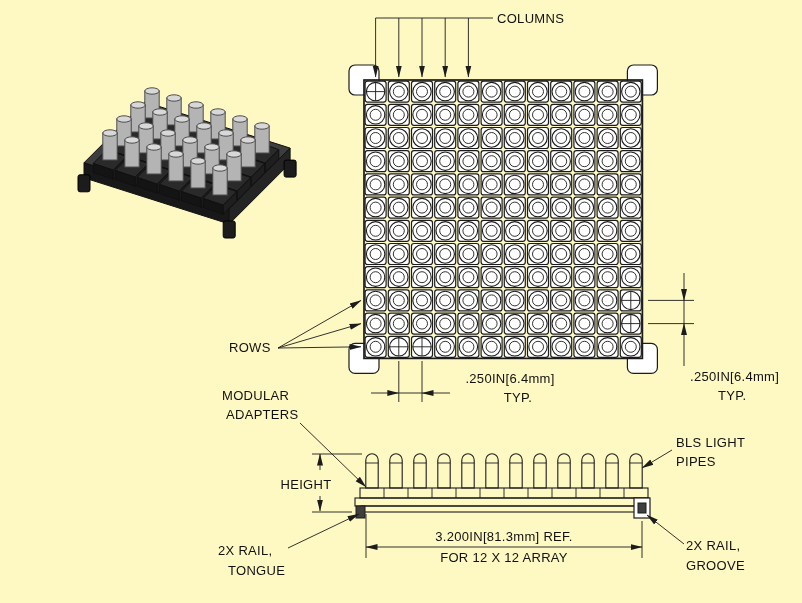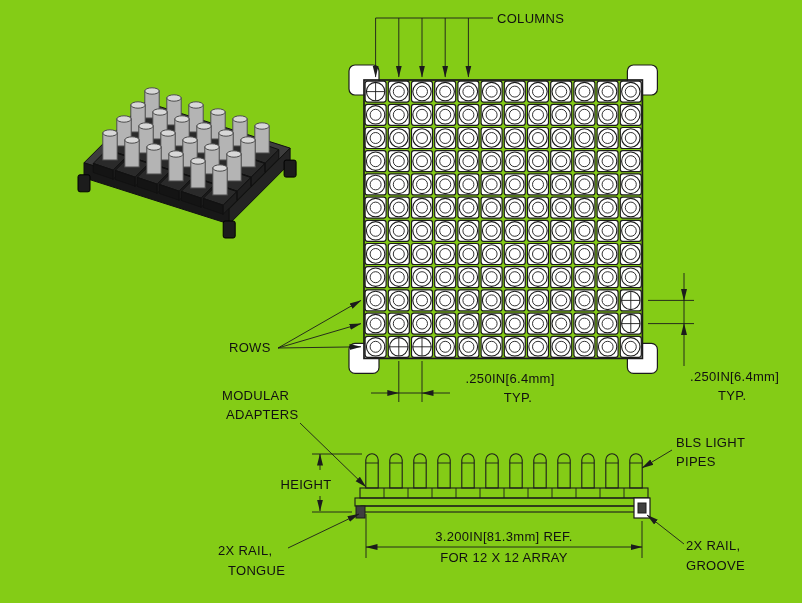--- a/index.html
+++ b/index.html
@@ -1,16 +1,16 @@
 <!DOCTYPE html>
 <html><head>
 <meta charset="utf-8">
 <style>
   html,body{margin:0;padding:0;background:#fff;}
-  .page{position:relative;width:802px;height:603px;background:#84cc16;overflow:hidden;text-align:right;}
+  .page{position:relative;width:802px;height:603px;background:#fef9c3;overflow:hidden;text-align:right;}
   svg{display:block;}
   .ln{fill:none;stroke:#1c1c1c;stroke-width:1.1;}
   .thin{stroke-width:0.9;}
   .thick{stroke-width:1.7;}
   .tab{fill:#ffffff;stroke:#1c1c1c;stroke-width:1.2;}
   .foot{fill:#3f3f3f;stroke:#1c1c1c;stroke-width:1;}
   .lbl{font-family:"Liberation Sans",sans-serif;font-size:13px;fill:#111;letter-spacing:0.3px;}
   .mid{text-anchor:middle;}
 </style>
 </head>

